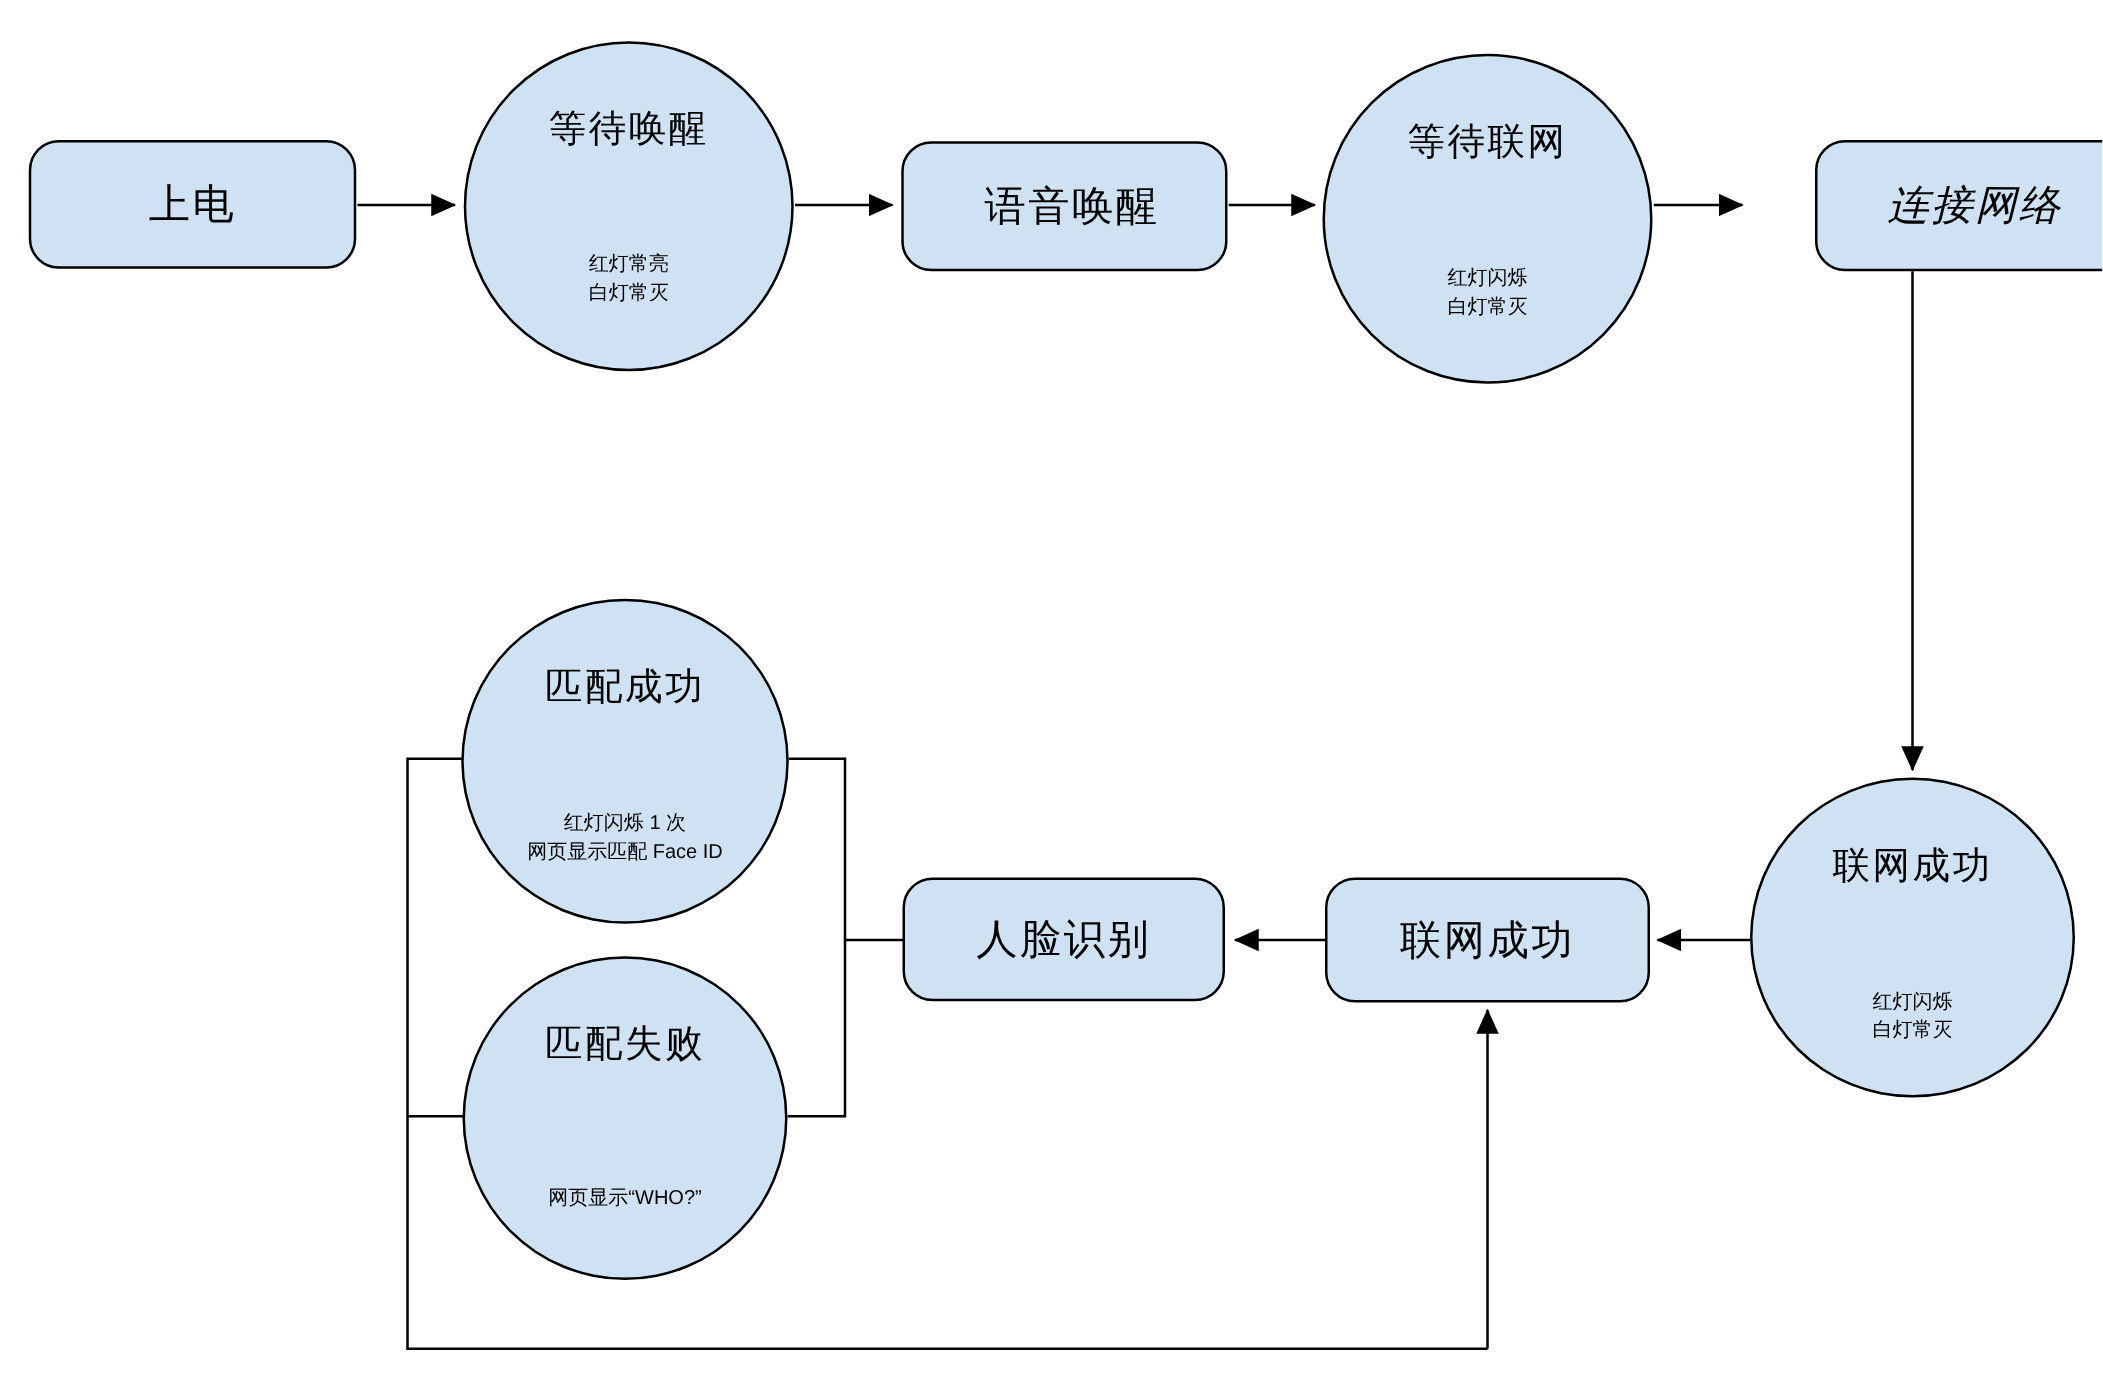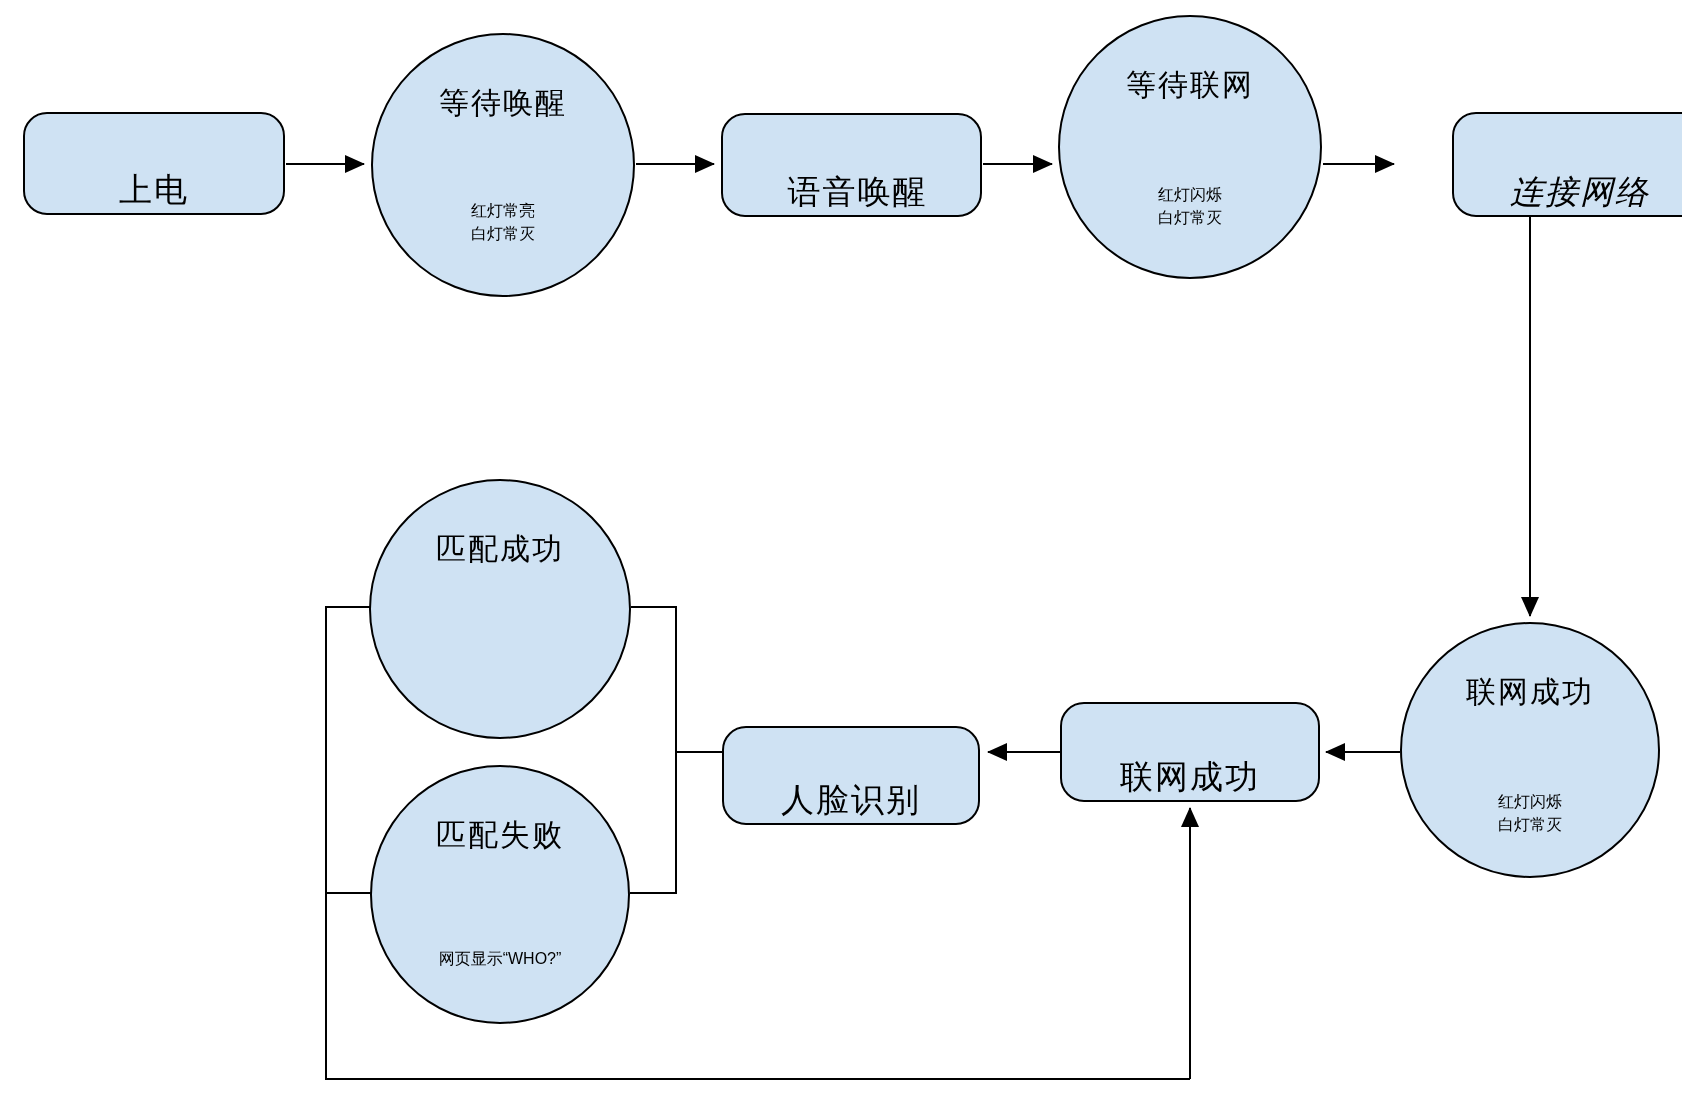--- a/index.html
+++ b/index.html
@@ -13,21 +13,21 @@
   }
   #edges{position:absolute;left:0;top:0;width:1682px;height:1108px;}
   .node{
     position:absolute;
     background:#cfe2f3;
     border:2.5px solid #000;
     box-sizing:border-box;
   }
   .node.rect{
     border-radius:24px;
-    display:flex;align-items:flex-end;justify-content:center;
+    display:flex;align-items:center;justify-content:center;
   }
   .node.circle{border-radius:50%;}
   .rect-label{font-size:33px;letter-spacing:2px;}
   .circle-title{
     position:absolute;left:0;right:0;top:48px;
     text-align:center;font-size:30px;letter-spacing:2px;
   }
   .circle-sub{
     position:absolute;left:0;right:0;top:166px;
     text-align:center;font-size:16px;line-height:23px;
@@ -72,21 +72,21 @@
     <div class="circle-sub">
       <div>红灯常亮</div>
       <div>白灯常灭</div>
     </div>
   </div>
 
   <div class="node rect" style="left:721px;top:113px;width:261px;height:104px;padding-left:12px;">
     <span class="rect-label">语音唤醒</span>
   </div>
 
-  <div class="node circle" style="left:1058px;top:15px;width:264px;height:264px;">
+  <div class="node circle" style="left:1058px;top:43px;width:264px;height:264px;">
     <div class="circle-title">等待联网</div>
     <div class="circle-sub">
       <div>红灯闪烁</div>
       <div>白灯常灭</div>
     </div>
   </div>
 
   <div class="node rect" style="left:1452px;top:112px;width:256px;height:105px;font-style:italic;">
     <span class="rect-label">连接网络</span>
   </div>
@@ -96,26 +96,30 @@
     <div class="circle-sub">
       <div>红灯闪烁</div>
       <div>白灯常灭</div>
     </div>
   </div>
 
   <div class="node rect" style="left:1060px;top:702px;width:260px;height:100px;">
     <span class="rect-label">联网成功</span>
   </div>
 
-  <div class="node rect" style="left:722px;top:702px;width:258px;height:99px;margin-top:24px;">
+  <div class="node rect" style="left:722px;top:702px;width:258px;height:99px;">
     <span class="rect-label">人脸识别</span>
   </div>
 
   <div class="node circle" style="left:369px;top:479px;width:262px;height:260px;">
     <div class="circle-title">匹配成功</div>
+    <div class="circle-sub">
+      <div>红灯闪烁 1 次</div>
+      <div>网页显示匹配 Face ID</div>
+    </div>
   </div>
 
   <div class="node circle" style="left:370px;top:765px;width:260px;height:259px;">
     <div class="circle-title">匹配失败</div>
     <div class="circle-sub single">
       <div>网页显示“WHO?”</div>
     </div>
   </div>
 
 </div>

